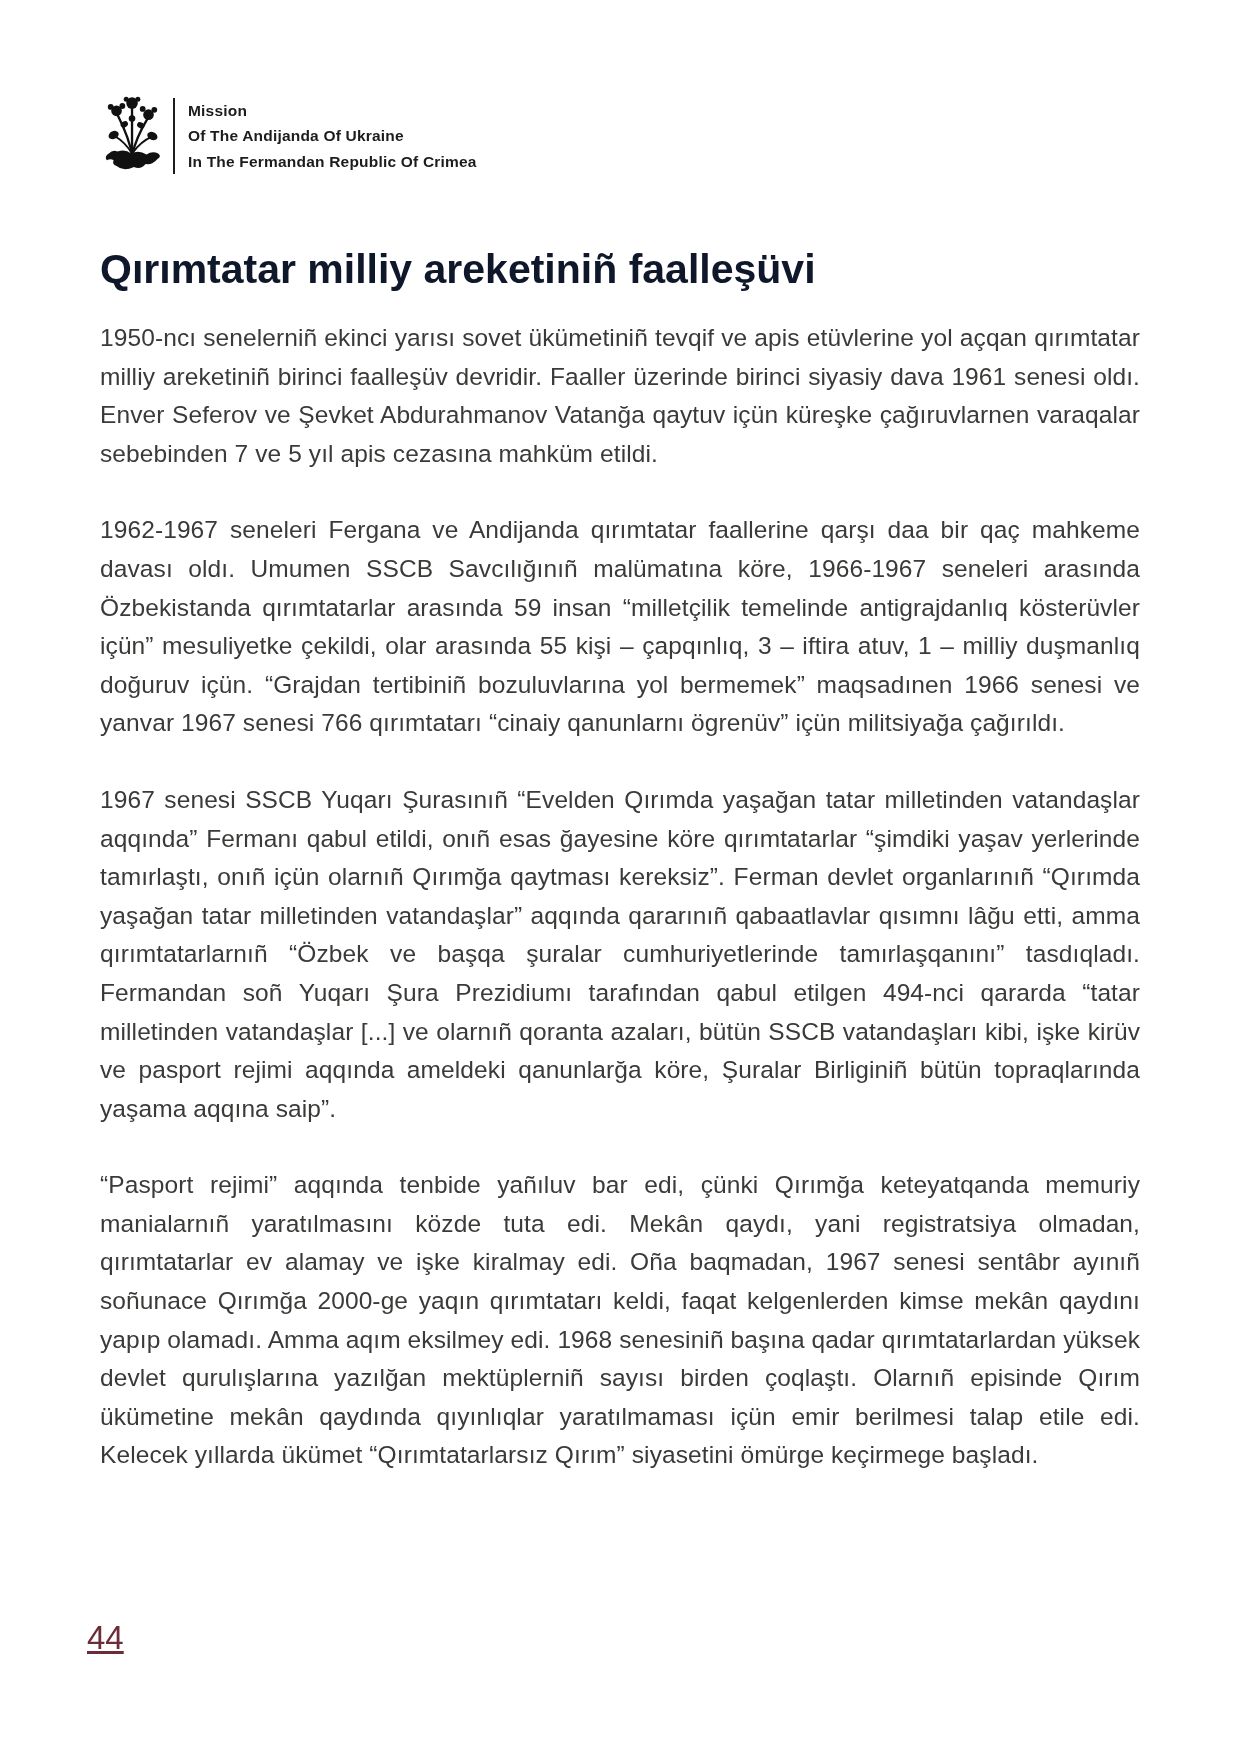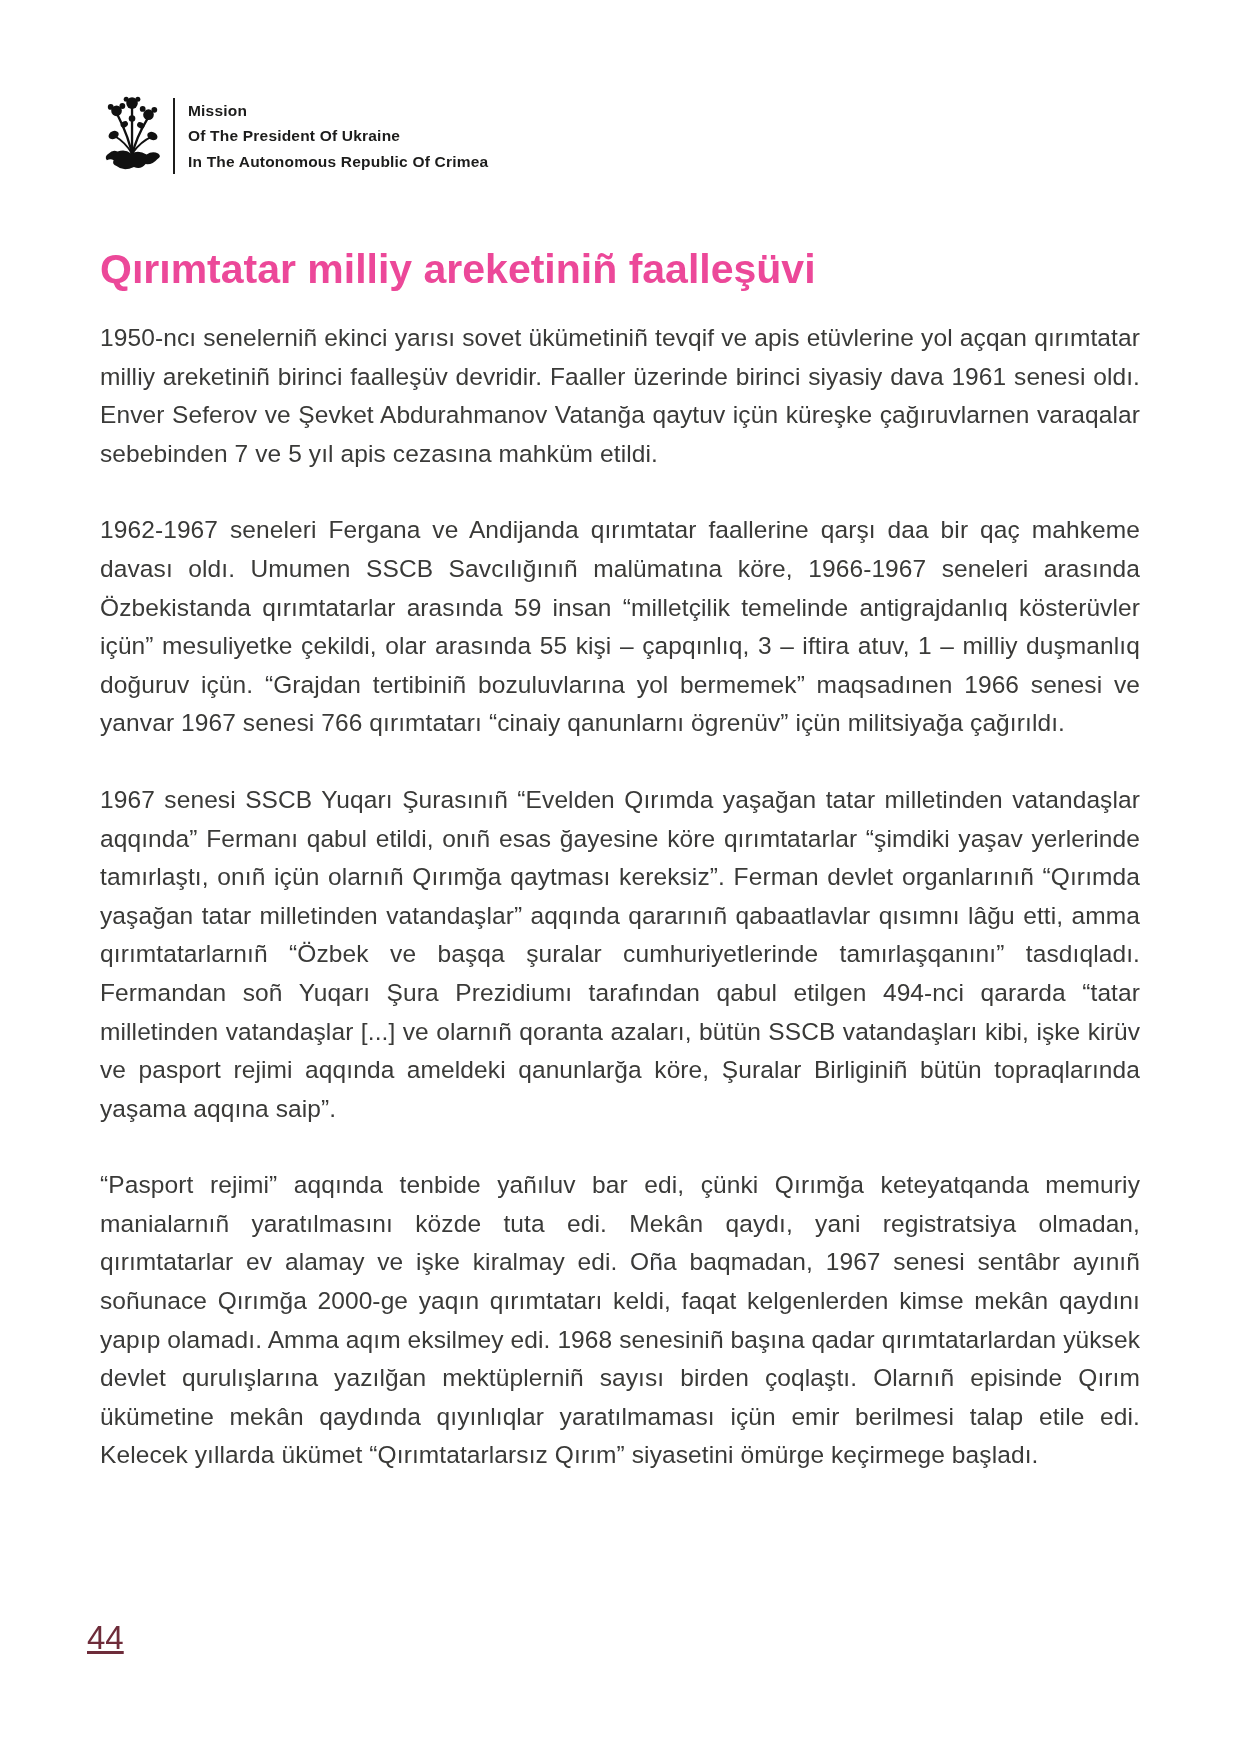--- a/index.html
+++ b/index.html
@@ -25,21 +25,21 @@
     margin-left:9px;margin-right:13px;flex:0 0 auto;
   }
   .logo-text{
     color:#1c1c1b;
     font-size:15.5px;line-height:25.3px;font-weight:700;
     letter-spacing:0.2px;white-space:nowrap;
   }
   
   .article-title{
     margin:66px 0 0 0;
-    color:#ec4899;
+    color:#0f172a;
     font-size:41px;line-height:52px;font-weight:800;
     letter-spacing:0px;
   }
   .article-body{margin-top:24px;}
   .article-body p{
     margin:0 0 38px 0;
     color:#3a3a38;
     font-size:24.5px;line-height:38.6px;font-weight:400;
     text-align:justify;
     letter-spacing:0.1px;
@@ -84,22 +84,22 @@
             <ellipse cx="40" cy="31" rx="4" ry="3" transform="rotate(30 40 31)"></ellipse>
             <circle cx="31" cy="24" r="3.4"></circle>
 
             <path d="M7 60 Q2 63 5 67 Q9 65 12 67 Q10 71 15 73 Q22 79 33 74 Q40 77 45 71 Q52 72 57 66 Q62 63 58 60 Q52 57 46 61 Q38 56 30 60 Q24 55 16 58 Q11 56 7 60 Z"></path>
           </g>
         </svg>
       </span>
       <span class="logo-divider"></span>
       <div class="logo-text">
         <div>Mission</div>
-        <div>Of The President Of Ukraine</div>
-        <div>In The Autonomous Republic Of Crimea</div>
+        <div>Of The Andijanda Of Ukraine</div>
+        <div>In The Fermandan Republic Of Crimea</div>
       </div>
     </div>
 
     <h1 class="article-title">Qırımtatar milliy areketiniñ faalleşüvi</h1>
 
     <div class="article-body">
       <p>1950-ncı senelerniñ ekinci yarısı sovet ükümetiniñ tevqif ve apis etüvlerine yol açqan qırımtatar milliy areketiniñ birinci faalleşüv devridir. Faaller üzerinde birinci siyasiy dava 1961 senesi oldı. Enver Seferov ve Şevket Abdurahmanov Vatanğa qaytuv içün küreşke çağıruvlarnen varaqalar sebebinden 7 ve 5 yıl apis cezasına mahküm etildi.</p>
       <p>1962-1967 seneleri Fergana ve Andijanda qırımtatar faallerine qarşı daa bir qaç mahkeme davası oldı. Umumen SSCB Savcılığınıñ malümatına köre,  1966-1967 seneleri arasında Özbekistanda qırımtatarlar arasında 59 insan “milletçilik temelinde antigrajdanlıq kösterüvler içün” mesuliyetke çekildi, olar arasında 55 kişi – çapqınlıq, 3 – iftira atuv, 1 – milliy duşmanlıq doğuruv içün. “Grajdan tertibiniñ bozuluvlarına yol bermemek” maqsadınen 1966 senesi  ve yanvar 1967 senesi 766 qırımtatarı “cinaiy qanunlarnı ögrenüv” içün militsiyağa çağırıldı.</p>
       <p>1967 senesi SSCB Yuqarı Şurasınıñ “Evelden Qırımda yaşağan tatar milletinden vatandaşlar aqqında” Fermanı qabul etildi, onıñ esas ğayesine köre qırımtatarlar “şimdiki yaşav yerlerinde tamırlaştı, onıñ içün olarnıñ Qırımğa qaytması kereksiz”. Ferman devlet organlarınıñ “Qırımda yaşağan tatar milletinden vatandaşlar” aqqında qararınıñ qabaatlavlar qısımnı lâğu etti, amma qırımtatarlarnıñ “Özbek ve başqa şuralar cumhuriyetlerinde tamırlaşqanını” tasdıqladı. Fermandan soñ Yuqarı Şura Prezidiumı tarafından qabul etilgen 494-nci qararda  “tatar milletinden vatandaşlar [...] ve olarnıñ qoranta azaları, bütün SSCB vatandaşları kibi, işke kirüv ve pasport rejimi aqqında ameldeki qanunlarğa köre, Şuralar Birliginiñ bütün topraqlarında yaşama aqqına saip”.</p>
       <p>“Pasport rejimi” aqqında tenbide yañıluv bar edi, çünki Qırımğa keteyatqanda memuriy manialarnıñ yaratılmasını közde tuta edi. Mekân qaydı, yani registratsiya olmadan, qırımtatarlar ev alamay ve işke kiralmay edi. Oña baqmadan, 1967 senesi sentâbr ayınıñ soñunace Qırımğa 2000-ge yaqın qırımtatarı keldi, faqat kelgenlerden kimse mekân qaydını yapıp olamadı. Amma aqım eksilmey edi. 1968 senesiniñ başına qadar qırımtatarlardan yüksek devlet qurulışlarına yazılğan mektüplerniñ sayısı birden çoqlaştı. Olarnıñ episinde Qırım ükümetine mekân qaydında qıyınlıqlar yaratılmaması içün emir berilmesi talap etile edi. Kelecek yıllarda ükümet “Qırımtatarlarsız Qırım” siyasetini ömürge keçirmege başladı.</p>

